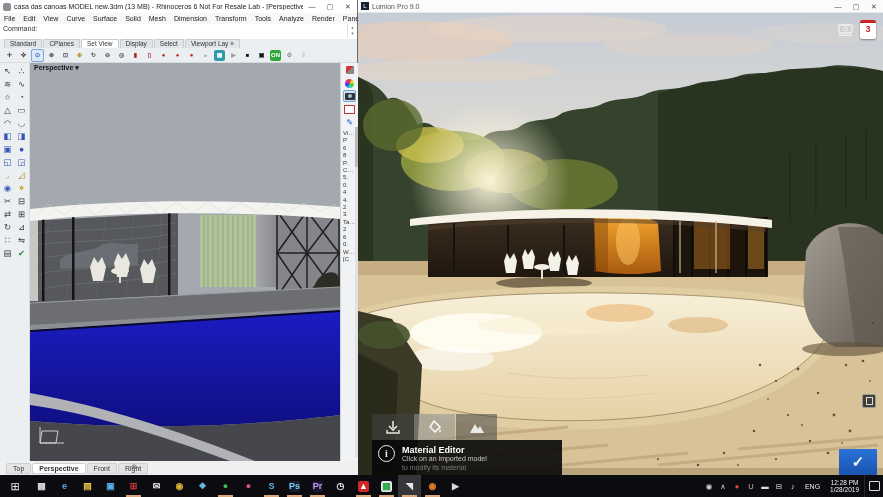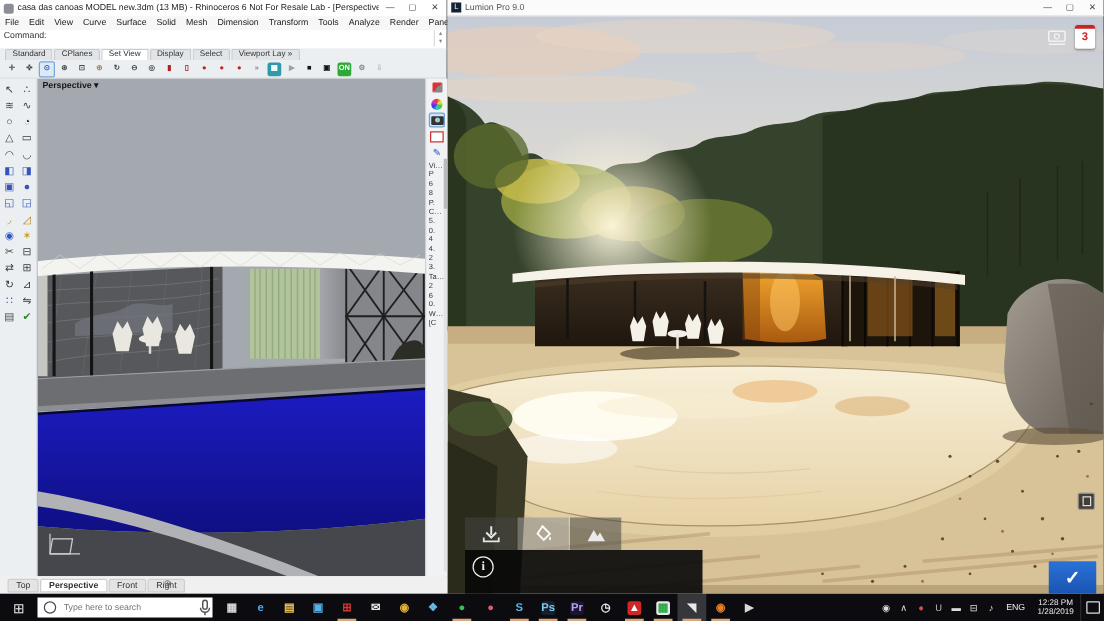--- a/index.html
+++ b/index.html
@@ -609,37 +609,33 @@
         </div>
         <div class="ltab">
           <svg width="16" height="15" viewBox="0 0 16 15">
             <path d="M1,13 L6,4 L9,9 L11,6 L15,13 Z" fill="#f0f0f0"></path>
           </svg>
         </div>
       </div>
 
       <div id="lum-tooltip" class="abs">
         <div id="lum-info-icon">i</div>
+        <div>
+          <div id="lum-tt-title">Material Editor</div>
+          <div id="lum-tt-l1">Click on an imported model</div>
+          <div id="lum-tt-l2">to modify its material</div>
+        </div>
       </div>
 
       <div id="lum-check" class="abs">✓</div>
     </div>
   </div>
 
   <div id="taskbar" class="abs">
     <div id="start-btn">⊞</div>
-    <div id="search-box">
-      <span id="search-circle"></span>
-      <input id="search-input" placeholder="Type here to search" style="">
-      <svg id="search-mic" viewBox="0 0 10 12">
-        <rect x="3.5" y="1" width="3" height="6" rx="1.5" fill="none" stroke="#555" stroke-width="1"></rect>
-        <path d="M2,6 a3,3 0 0 0 6,0" fill="none" stroke="#555" stroke-width="1"></path>
-        <line x1="5" y1="9" x2="5" y2="11" stroke="#555" stroke-width="1"></line>
-      </svg>
-    </div>
     <div style="display:flex;">
 
         <div class="tb-app" data-open="false" data-active="false">
           <span style="color: rgb(216, 216, 216);">▦</span>
         </div>
 
         <div class="tb-app" data-open="false" data-active="false">
           <span style="color: rgb(79, 168, 232);">e</span>
         </div>
 

